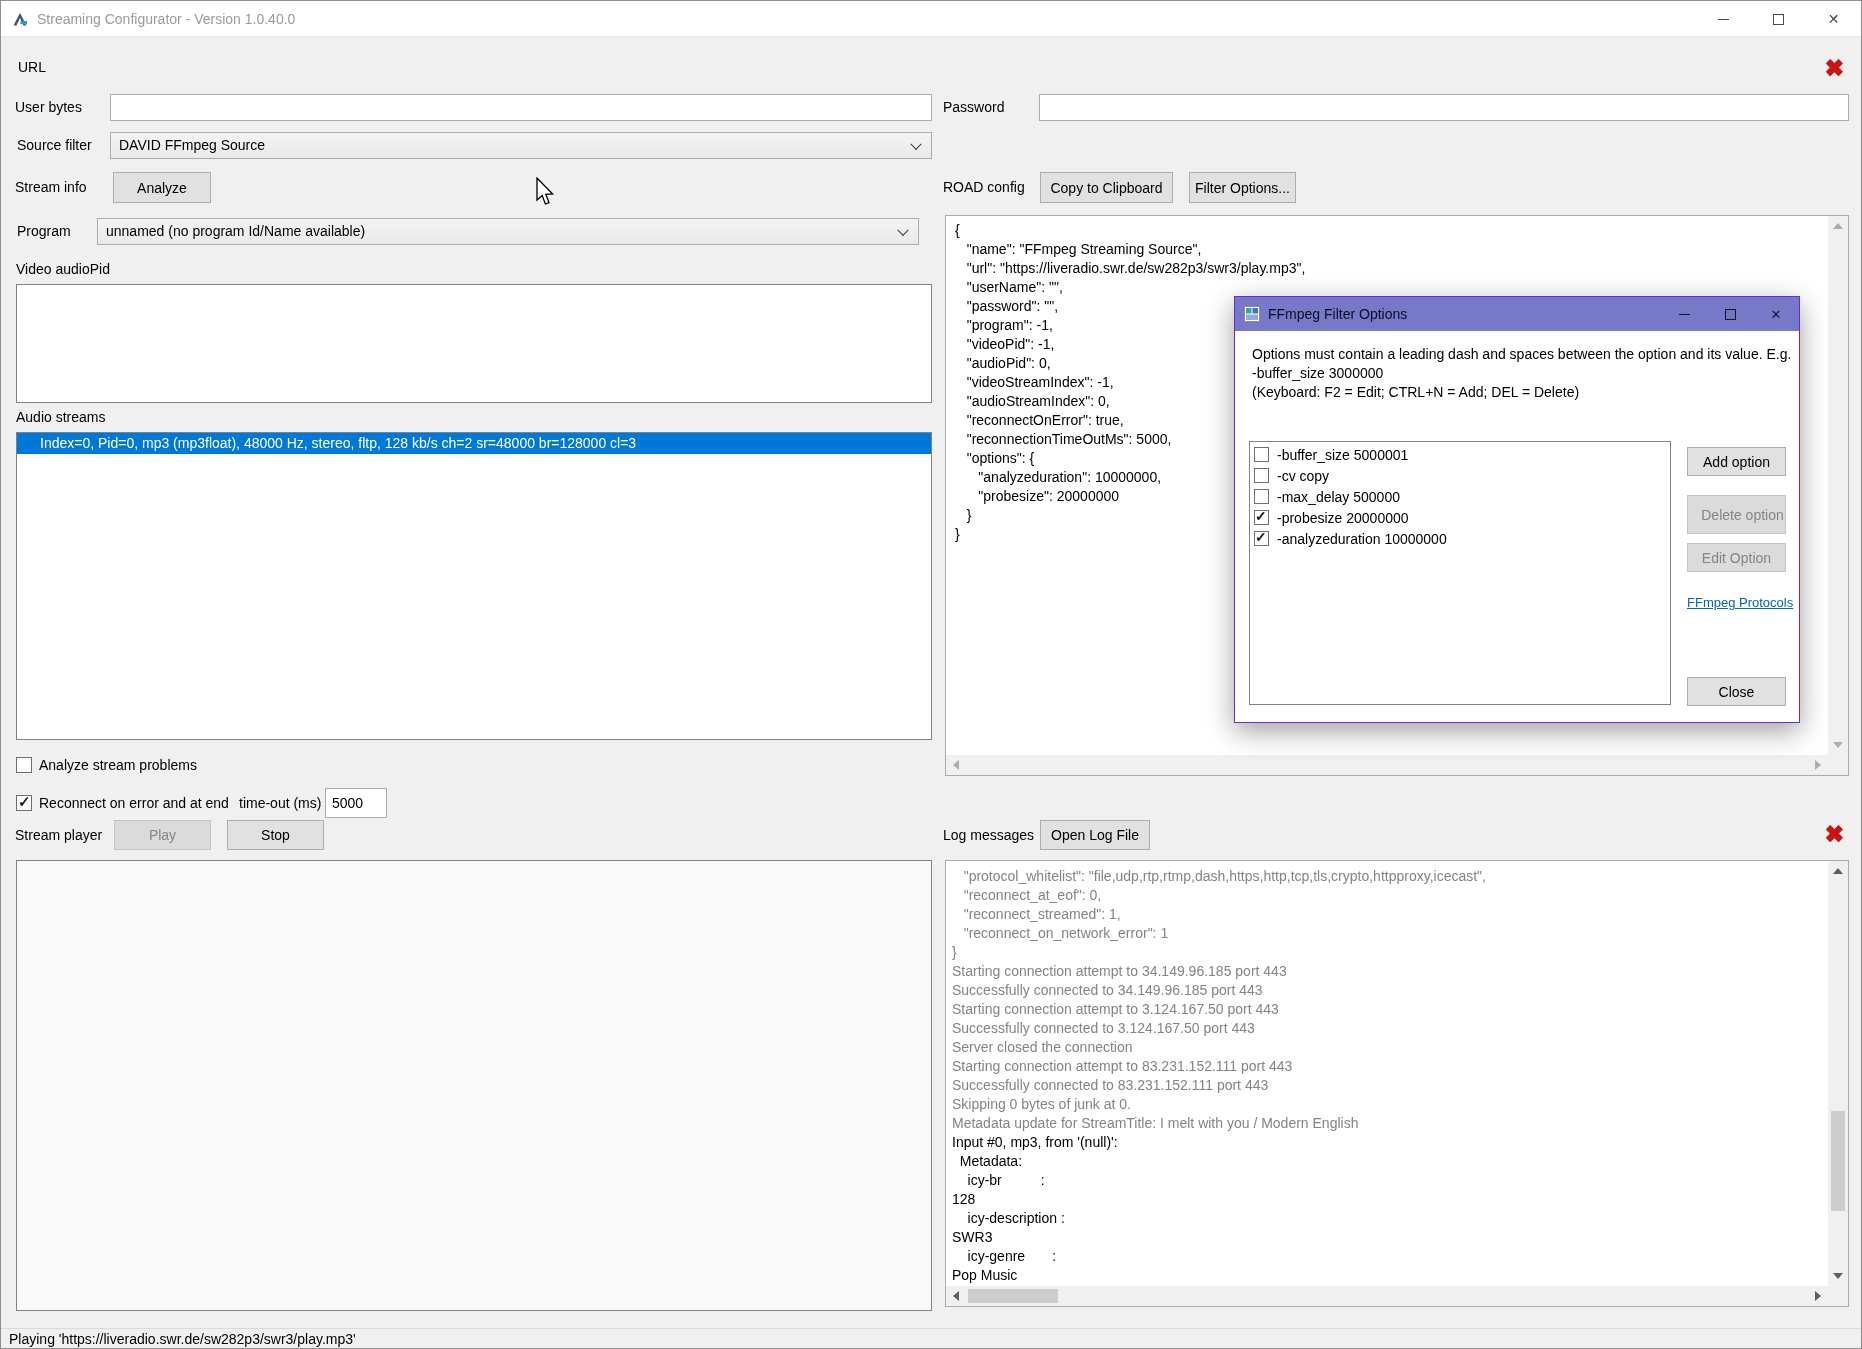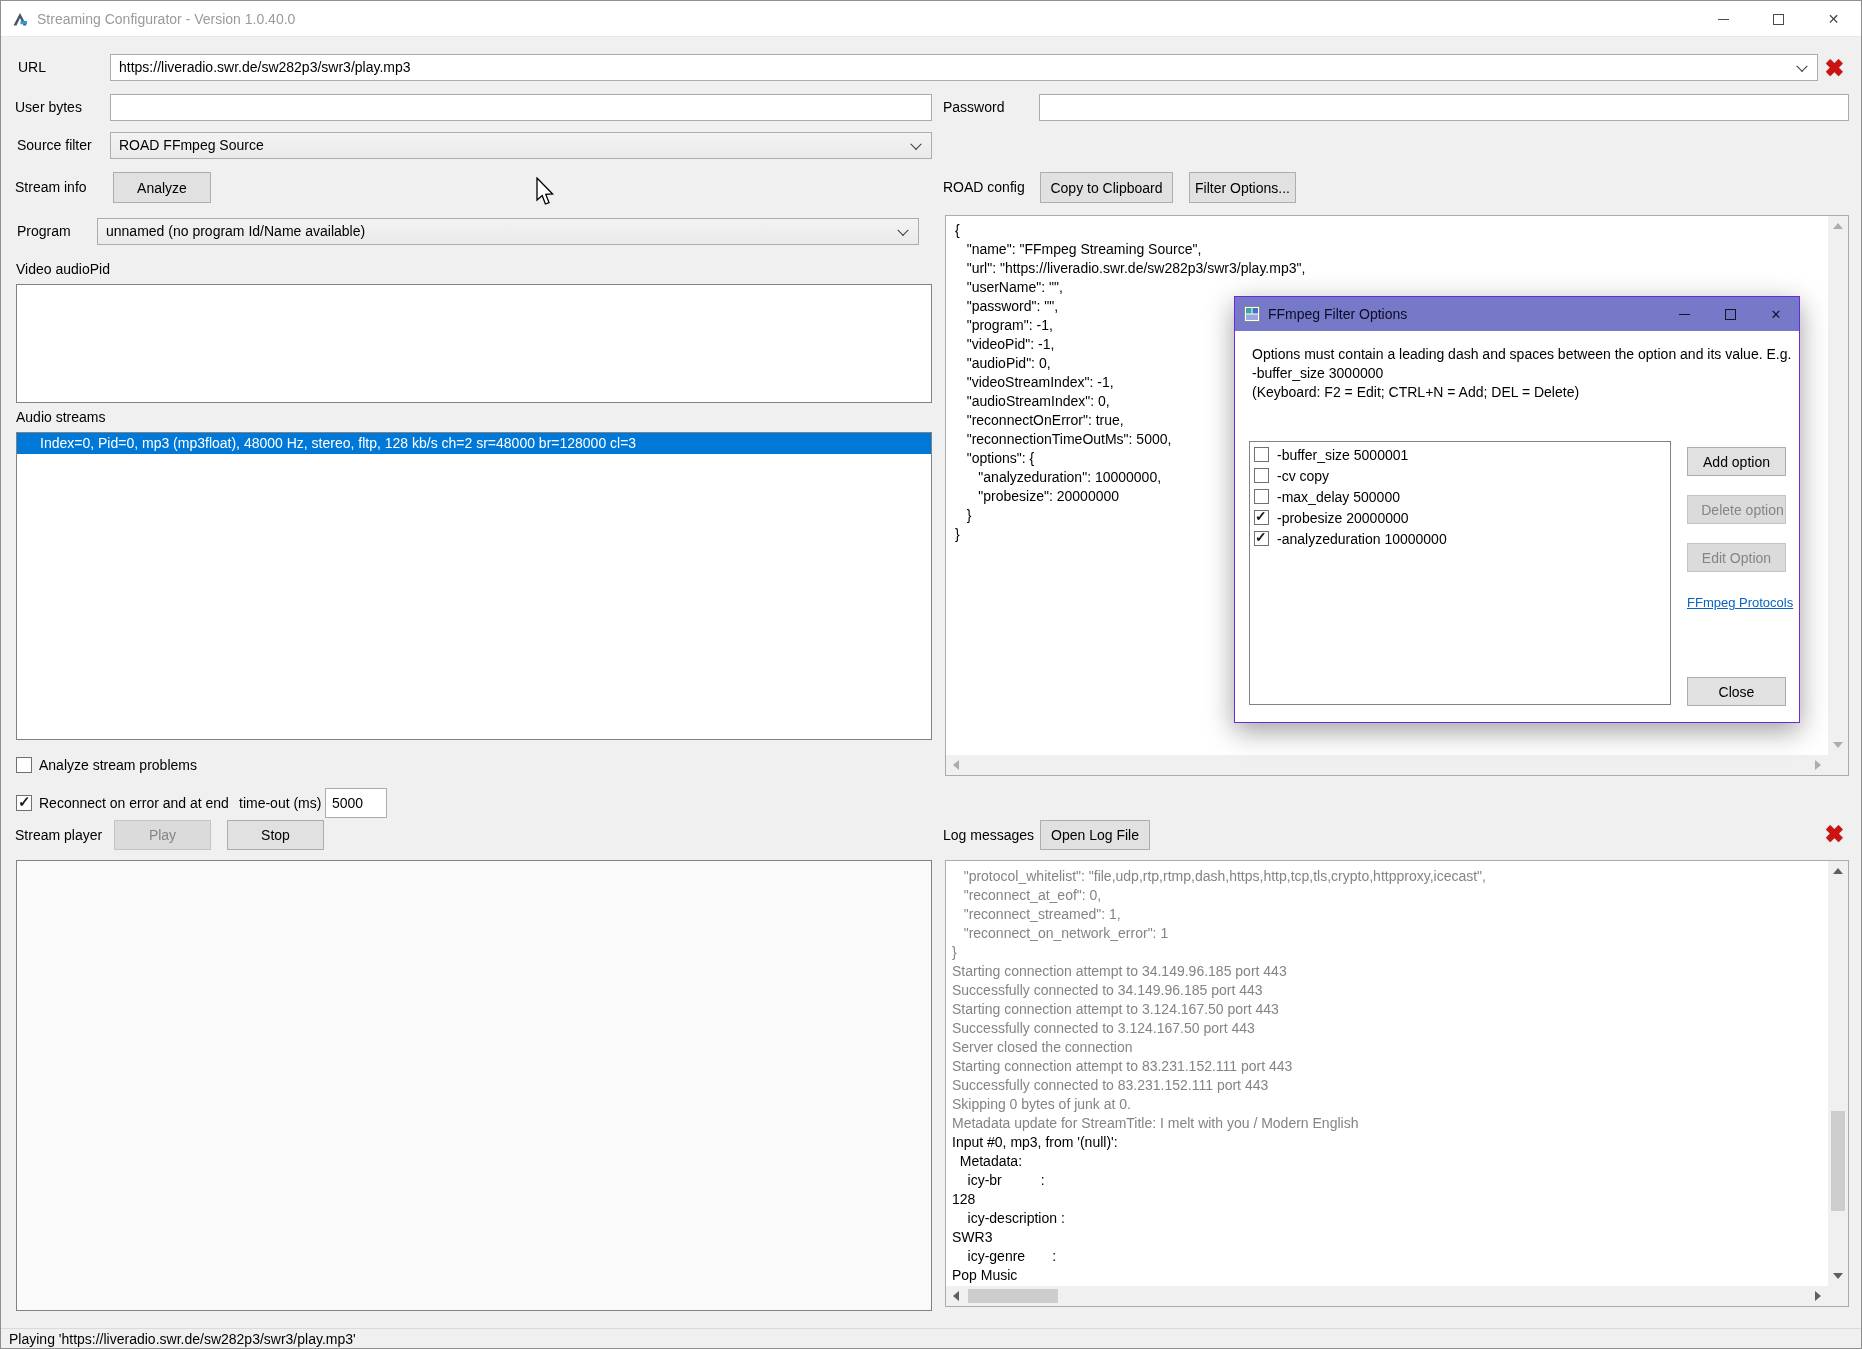--- a/index.html
+++ b/index.html
@@ -111,34 +111,30 @@
       <div class="win-btn">
           <span class="maxbox"></span>
         </div>
       <div class="win-btn">
           <span>✕</span>
         </div>
     </div>
   </div>
 
   <div class="lbl" style="left:17px; top:53px;">URL</div>
-  <div class="combo" style="left:109px; top:53px; width:1708px; height:27px;">
-    <span class="val">https://liveradio.swr.de/sw282p3/swr3/play.mp3</span>
-    <span class="chev"></span>
-  </div>
   <div class="redx" style="left:1821px; top:55px;"><span>✖</span></div>
 
   <div class="lbl" style="left:14px; top:93px;">User bytes</div>
   <input class="tb" style="left: 109px; top: 93px; width: 822px; height: 27px;">
   <div class="lbl" style="left:942px; top:93px;">Password</div>
   <input class="tb" style="left: 1038px; top: 93px; width: 810px; height: 27px;">
 
   <div class="lbl" style="left:16px; top:131px;">Source filter</div>
   <div class="combo gray" style="left:109px; top:131px; width:822px; height:27px;">
-    <span class="val">ROAD FFmpeg Source</span>
+    <span class="val">DAVID FFmpeg Source</span>
     <span class="chev"></span>
   </div>
 
   <div class="lbl" style="left:14px; top:173px;">Stream info</div>
   <div class="btn" style="left:112px; top:171px; width:98px; height:31px;">Analyze</div>
   <div class="lbl" style="left:942px; top:173px;">ROAD config</div>
   <div class="btn" style="left:1039px; top:171px; width:133px; height:31px;">Copy to Clipboard</div>
   <div class="btn" style="left:1188px; top:171px; width:107px; height:31px;">Filter Options...</div>
 
   <div class="lbl" style="left:16px; top:217px;">Program</div>
@@ -315,21 +311,21 @@
           <span>-probesize 20000000</span>
         </div>
 
         <div class="opt-row">
           <span class="opt-check checked"></span>
           <span>-analyzeduration 10000000</span>
         </div>
       </div>
 
     <div class="btn" style="left:452px; top:150px; width:99px; height:29px;">Add option</div>
-    <div class="btn disabled" style="left:452px; top:198px; width:99px; height:29px;padding-left:12px;">Delete option</div>
+    <div class="btn disabled" style="left:452px; top:198px; width:99px; height:39px;padding-left:12px;">Delete option</div>
     <div class="btn disabled" style="left:452px; top:246px; width:99px; height:29px;">Edit Option</div>
     <a class="link" style="left:452px; top:298px; width:99px;">FFmpeg Protocols</a>
     <div class="btn" style="left:452px; top:380px; width:99px; height:29px;">Close</div>
   </div>
 
   <div class="statusbar">Playing 'https://liveradio.swr.de/sw282p3/swr3/play.mp3'</div>
 
   <svg class="cursor" width="22" height="30" viewBox="0 0 22 30">
     <path d="M3,1 L3,23 L8.2,18.6 L11.4,27 L15,25.6 L11.8,17.4 L18.6,17 Z" fill="#ffffff" stroke="#000000" stroke-width="1.3"></path>
   </svg>

